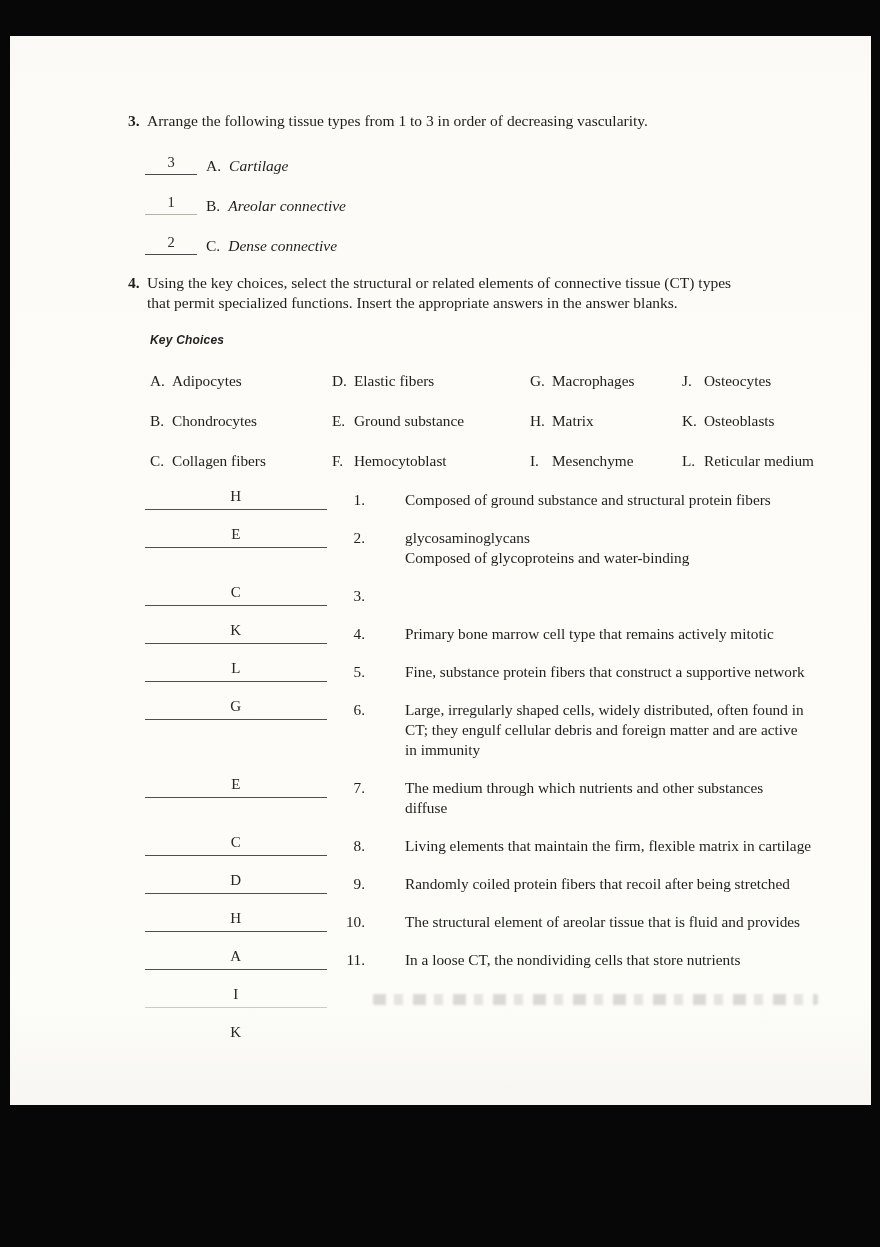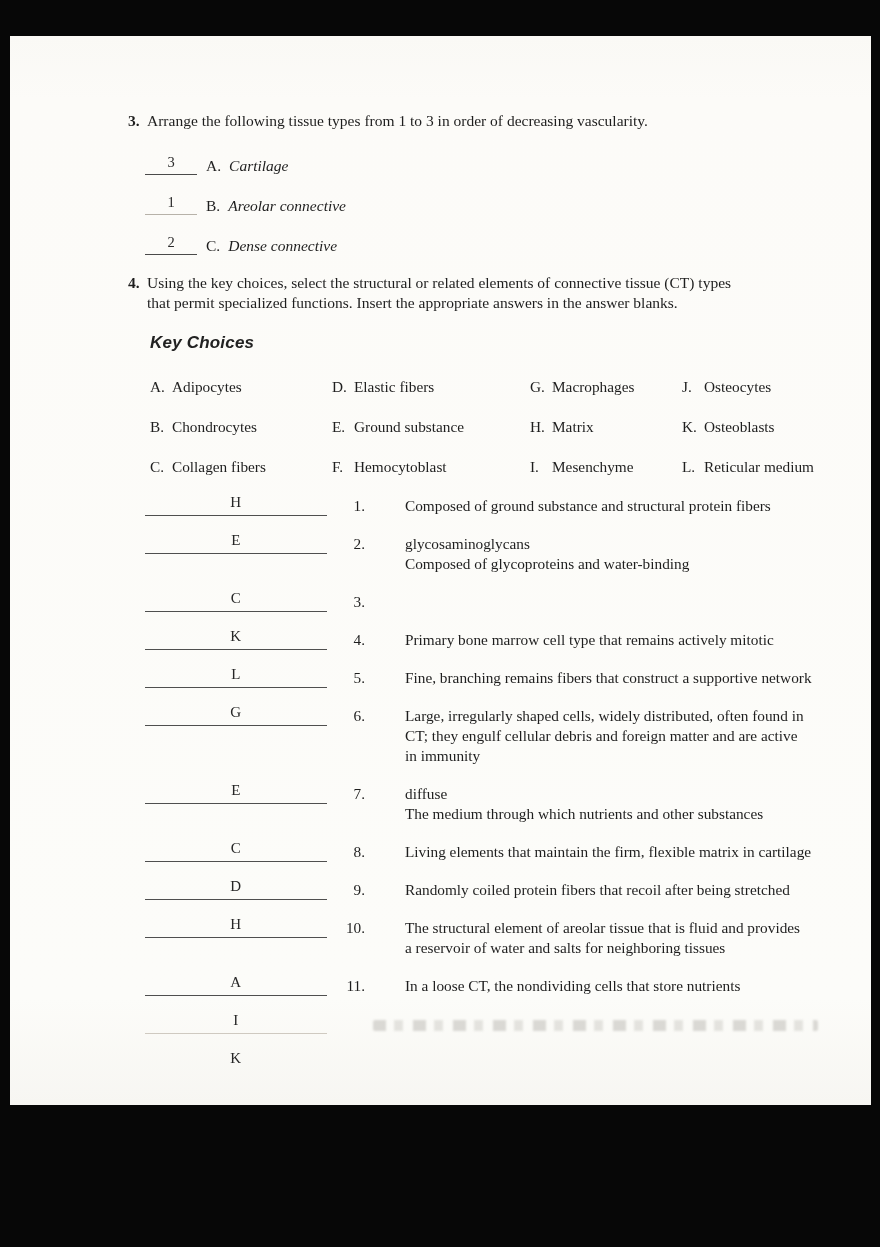--- a/index.html
+++ b/index.html
@@ -35,21 +35,21 @@
   .q3-blank.lighter { border-bottom-color:#b7b2a9; }
   .q3-label { margin-left:9px; }
   .q3-text  { margin-left:8px; white-space:nowrap;font-style:italic; }
 
   
   .q4-head { margin-top:7px; }
   .key-title {
     margin:20px 0 0 22px;
     font-family:"Liberation Sans", sans-serif;
     font-weight:bold; font-style:italic;
-    font-size:17px; letter-spacing:.2px; color:#222;
+    font-size:12px; letter-spacing:.2px; color:#222;
   }
   .key-grid {
     display:grid;
     grid-template-columns:182px 198px 152px 148px;
     row-gap:20px;
     margin:24px 0 0 22px;
     font-size:15.3px; line-height:20px;
   }
   .key-cell { display:flex; }
   .key-label { flex:none; width:22px; }
@@ -204,21 +204,21 @@
           <div class="ans-line">Primary bone marrow cell type that remains actively mitotic</div>
         </div>
       </div>
     </div>
 
     <div class="ans-row">
       <div class="ans-blank"><span>L</span></div>
       <div class="ans-body">
         <span class="ans-num">5.</span>
         <div>
-          <div class="ans-line">Fine, branching remains fibers that construct a supportive network</div>
+          <div class="ans-line">Fine, substance protein fibers that construct a supportive network</div>
         </div>
       </div>
     </div>
 
     <div class="ans-row">
       <div class="ans-blank"><span>G</span></div>
       <div class="ans-body">
         <span class="ans-num">6.</span>
         <div>
           <div class="ans-line">Large, irregularly shaped cells, widely distributed, often found in</div>
@@ -226,22 +226,22 @@
           <div class="ans-line">in immunity</div>
         </div>
       </div>
     </div>
 
     <div class="ans-row">
       <div class="ans-blank"><span>E</span></div>
       <div class="ans-body">
         <span class="ans-num">7.</span>
         <div>
+          <div class="ans-line">The medium through which nutrients and other substances</div>
           <div class="ans-line">diffuse</div>
-          <div class="ans-line">The medium through which nutrients and other substances</div>
         </div>
       </div>
     </div>
 
     <div class="ans-row">
       <div class="ans-blank"><span>C</span></div>
       <div class="ans-body">
         <span class="ans-num">8.</span>
         <div>
           <div class="ans-line">Living elements that maintain the firm, flexible matrix in cartilage</div>
@@ -258,21 +258,20 @@
         </div>
       </div>
     </div>
 
     <div class="ans-row">
       <div class="ans-blank"><span>H</span></div>
       <div class="ans-body">
         <span class="ans-num">10.</span>
         <div>
           <div class="ans-line">The structural element of areolar tissue that is fluid and provides</div>
-          <div class="ans-line">a reservoir of water and salts for neighboring tissues</div>
         </div>
       </div>
     </div>
 
     <div class="ans-row">
       <div class="ans-blank"><span>A</span></div>
       <div class="ans-body">
         <span class="ans-num">11.</span>
         <div>
           <div class="ans-line">In a loose CT, the nondividing cells that store nutrients</div>

